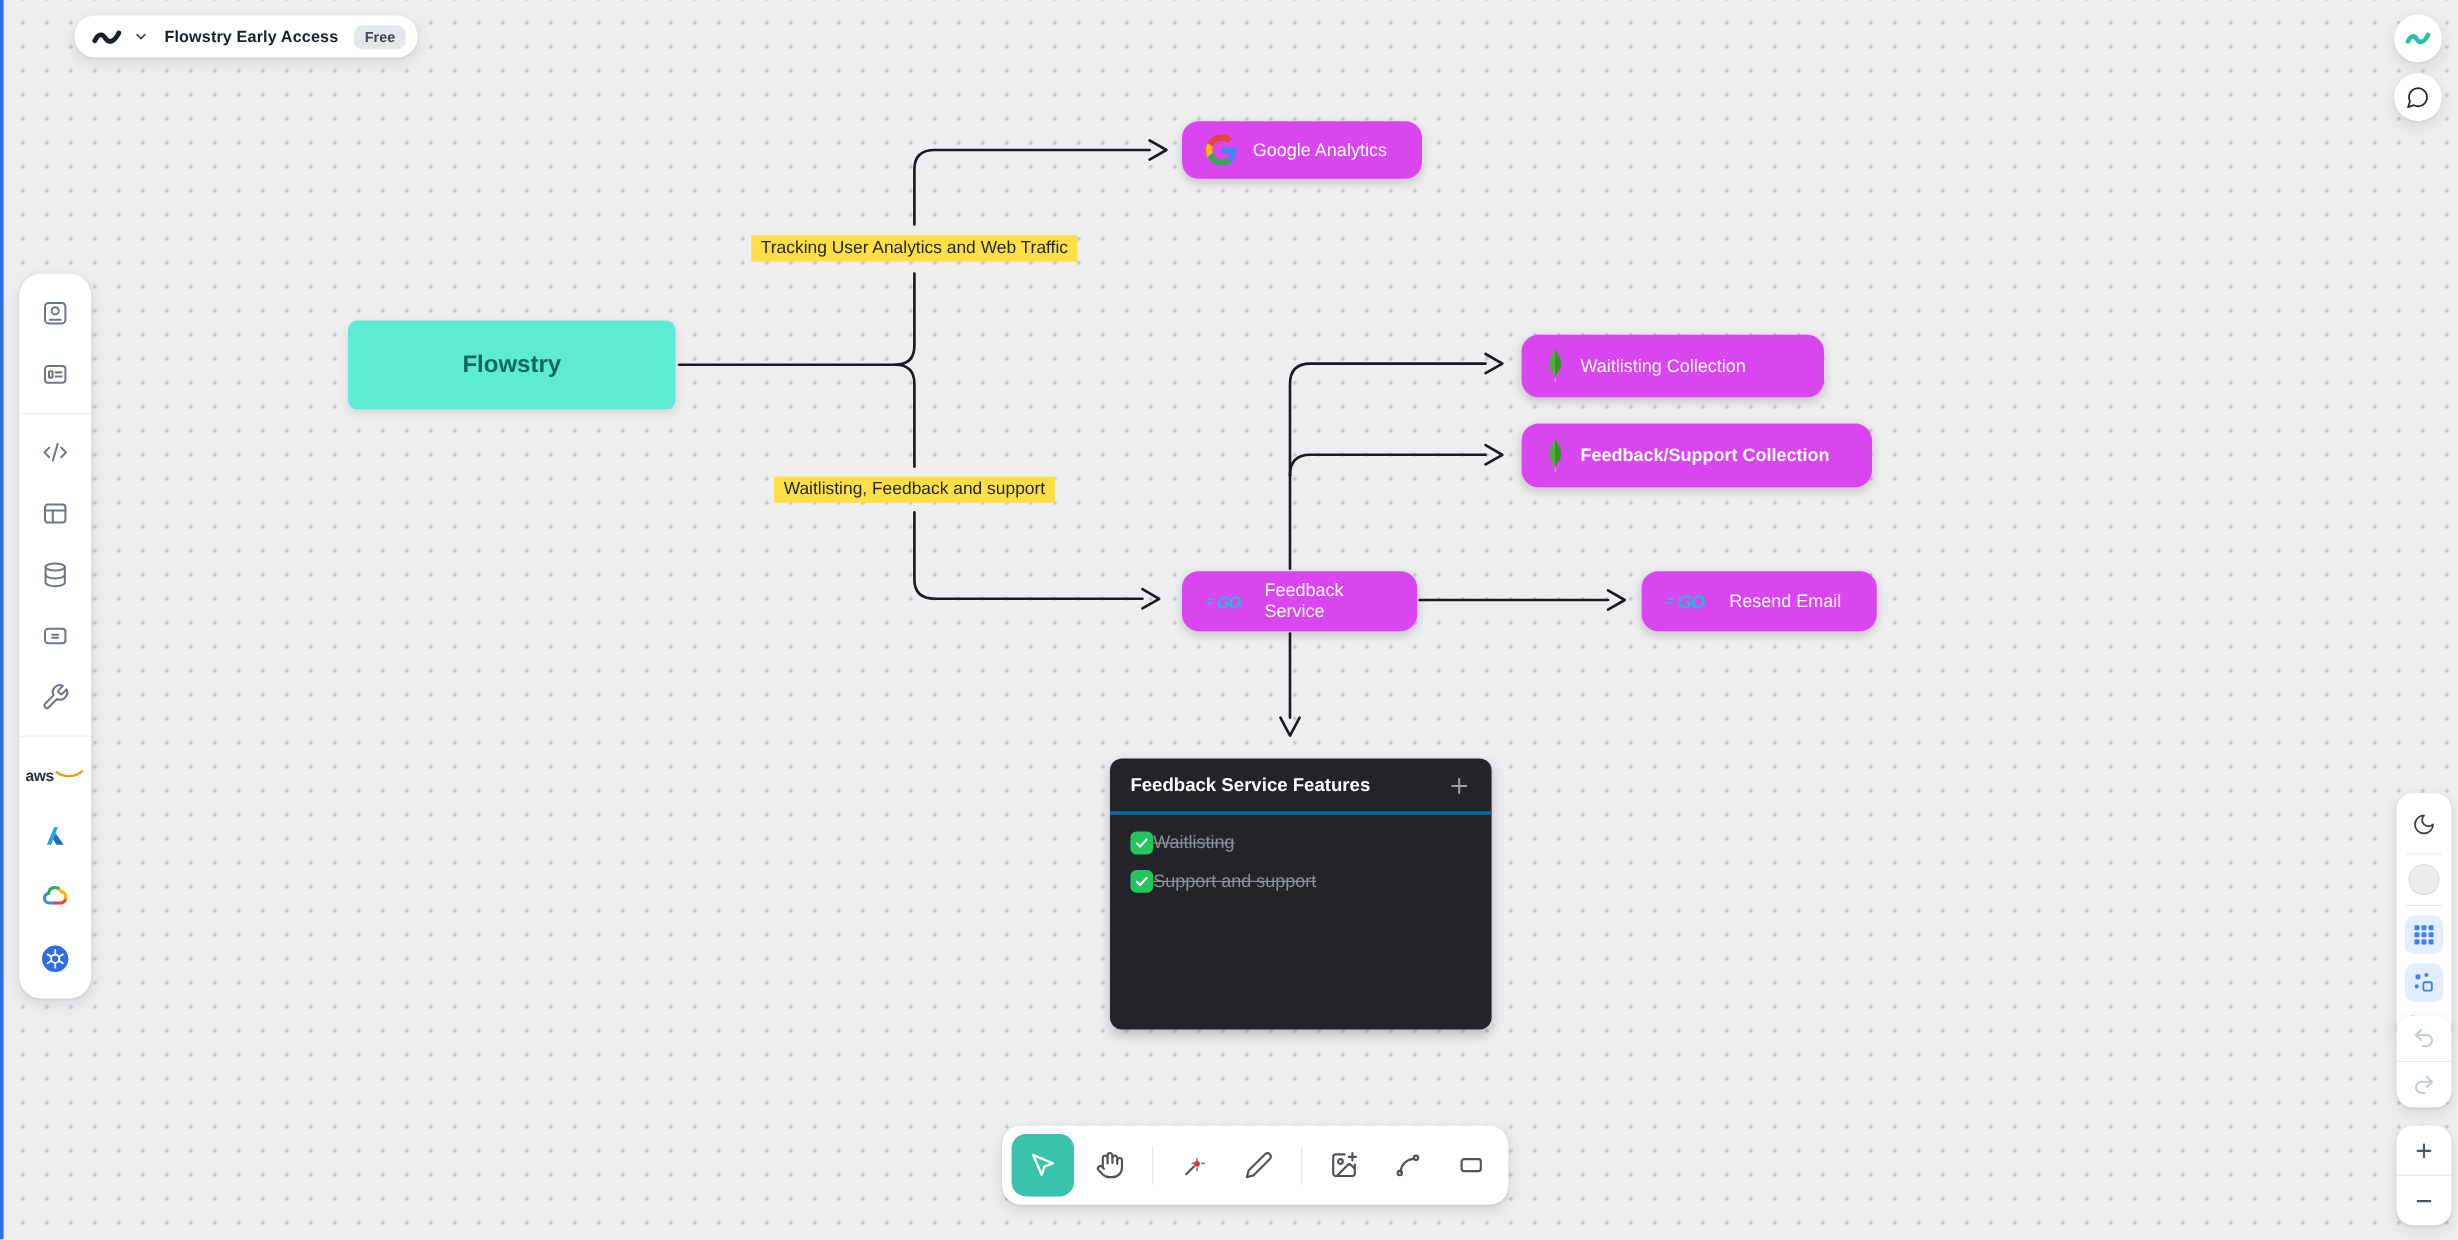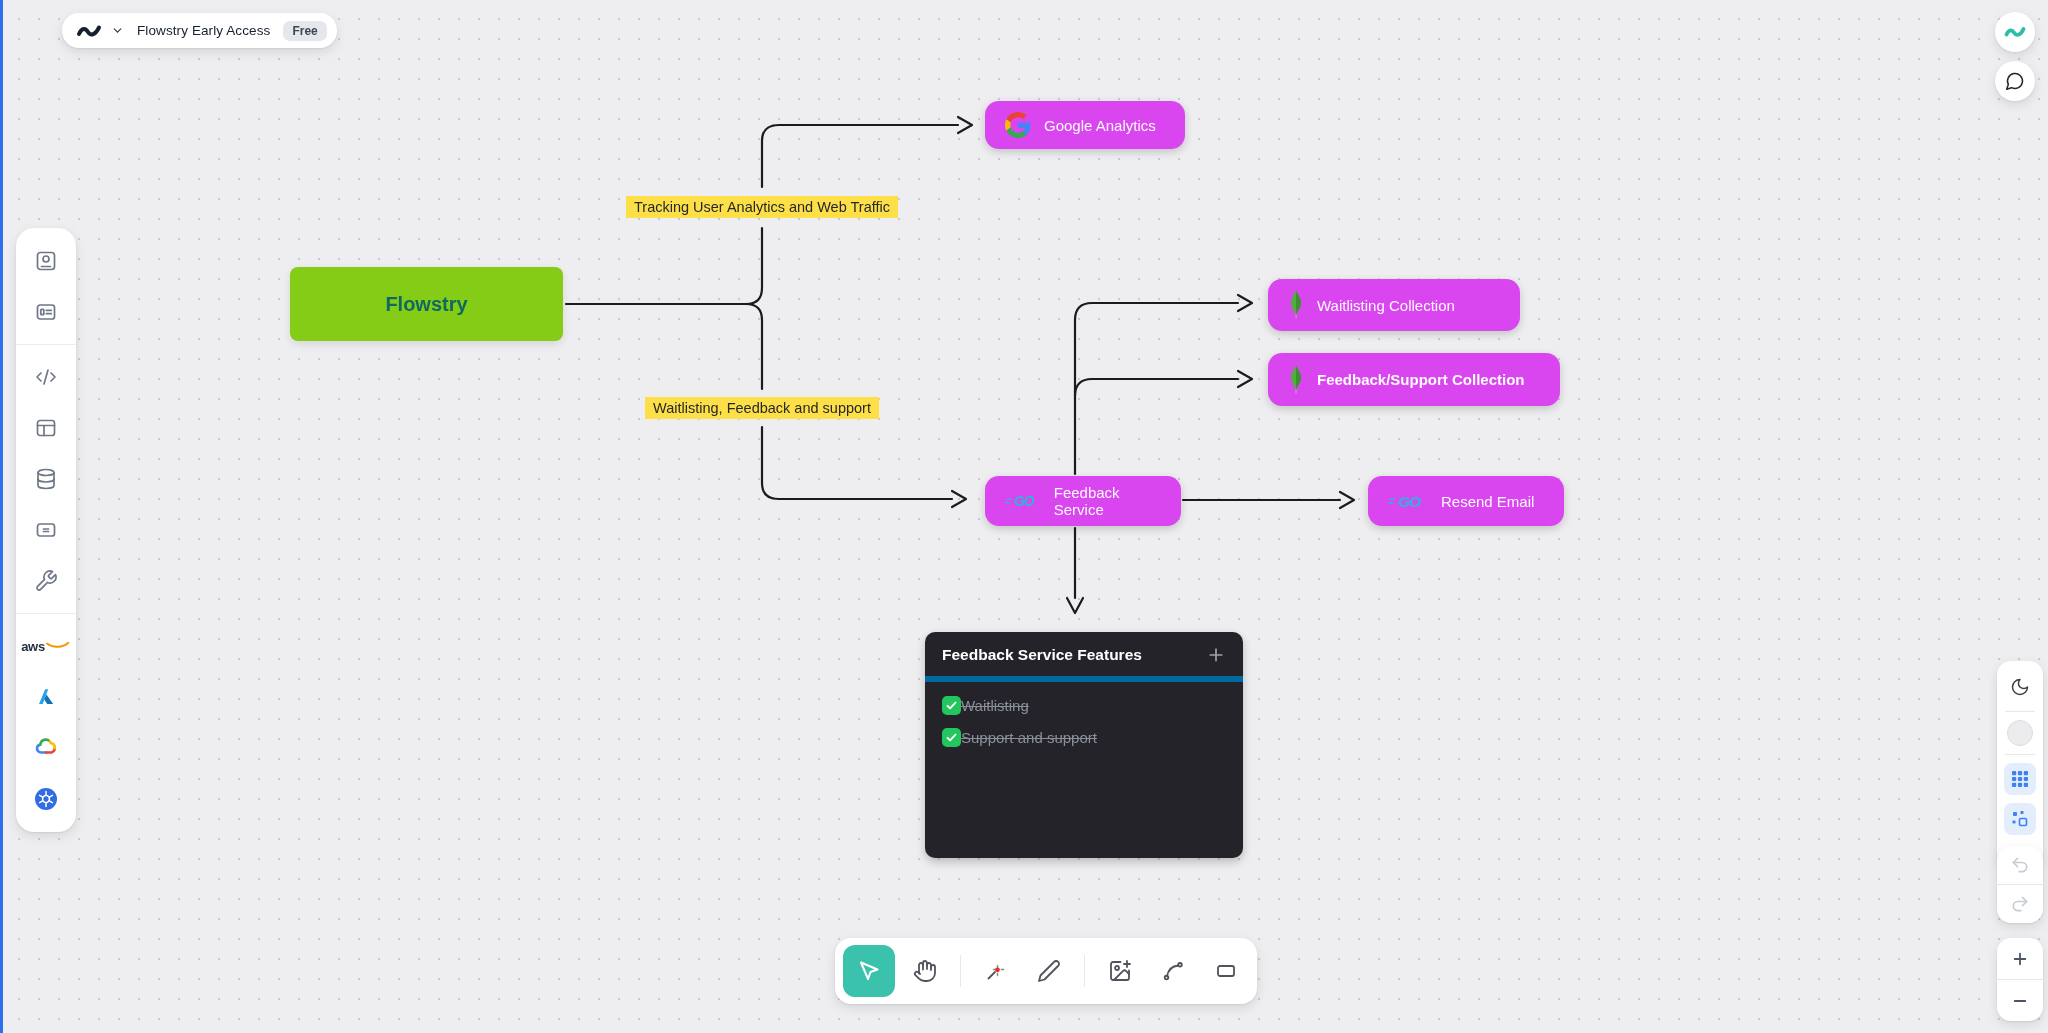--- a/index.html
+++ b/index.html
@@ -16,40 +16,40 @@
   .edge-guide { position:absolute; left:0; top:0; width:3px; height:100%;
     background:#2f6fed; z-index:30; }
 
   .shadowed { box-shadow: 0 1px 2px rgba(16,24,40,.08), 0 4px 12px rgba(16,24,40,.10); }
 
   
   .header-pill { position:absolute; left:62px; top:13px; height:35px; z-index:20;
     background:#fff; border-radius:17px; display:flex; align-items:center;
     padding:0 10px 0 14px; gap:9px; }
   .logo-swoosh { display:flex; align-items:center; }
-  .hdr-title { font-size:13.5px; font-weight:400; color:#16202e; letter-spacing:.1px; padding:0 4px; }
+  .hdr-title { font-size:13.5px; font-weight:700; color:#16202e; letter-spacing:.1px; padding:0 4px; }
   .free-badge { background:#e4e7ec; color:#3f4654; font-size:12px; font-weight:600;
     padding:4px 9px; border-radius:7px; line-height:1; }
 
   
   .left-rail { position:absolute; left:16px; top:228px; width:60px; z-index:20;
     background:#fff; border-radius:18px; display:flex; flex-direction:column;
     align-items:center; padding:14px 0; gap:13px; }
   .rail-btn { width:38px; height:38px; display:flex; align-items:center;
     justify-content:center; border-radius:9px; cursor:pointer; }
   .rail-div { width:100%; height:1px; background:#ebedf0; }
   .aws-wrap { display:flex; flex-direction:row; align-items:center; line-height:1; }
   .aws-text { font-size:13px; font-weight:700; color:#252f3e; letter-spacing:-.3px; }
 
   
   .node-dark { position:absolute; background:#d946ef; border-radius:14px;
     display:flex; align-items:center; gap:13px; padding:0 20px; color:#fafafa;
     font-size:15px; font-weight:500; box-shadow:0 3px 8px rgba(0,0,0,.18); z-index:10; }
   .node-flowstry { position:absolute; left:290px; top:267px; width:273px; height:74px;
-    background:#84cc16; border-radius:8px; display:flex; align-items:center;
+    background:#5eead4; border-radius:8px; display:flex; align-items:center;
     justify-content:center; font-size:20px; font-weight:700; color:#0e6a60;
     box-shadow:0 3px 8px rgba(0,0,0,.10); z-index:10; }
   #node-ga   { left:985px;  top:101px; width:200px; height:48px; }
   #node-wc   { left:1268px; top:279px; width:252px; height:52px; }
   #node-fsc  { left:1268px; top:353px; width:292px; height:53px;font-weight:bold; }
   #node-fs   { left:985px;  top:476px; width:196px; height:50px; }
   #node-re   { left:1368px; top:476px; width:196px; height:50px; }
 
   .edge-label { position:absolute; transform:translate(-50%,-50%);
     background:#fde047; padding:3px 8px; font-size:14.5px; color:#27272a;
@@ -57,21 +57,21 @@
 
   svg.edges { position:absolute; inset:0; z-index:5; pointer-events:none; }
   svg.edges path { stroke:#1b1b1f; stroke-width:2.2; fill:none;
     stroke-linecap:round; stroke-linejoin:round; }
 
   
   .todo-panel { position:absolute; left:925px; top:632px; width:318px; height:226px;
     background:#232329; border-radius:10px; z-index:10;
     box-shadow:0 4px 10px rgba(0,0,0,.22); display:flex; flex-direction:column; }
   .todo-head { display:flex; align-items:center; justify-content:space-between;
-    padding:13px 17px 11px; border-bottom:6px solid #0369a1; }
+    padding:13px 17px 11px; border-bottom:3px solid #0369a1; }
   .todo-title { color:#fff; font-size:15.5px; font-weight:700; }
   .todo-add { cursor:pointer; display:flex; }
   .todo-body { padding:14px 17px; display:flex; flex-direction:column; gap:13px; }
   .todo-item { display:flex; align-items:center; cursor:pointer; }
   .todo-check { width:19px; height:19px; border-radius:5px; background:#22c55e;
     display:flex; align-items:center; justify-content:center; flex:0 0 auto; }
   .todo-text { font-size:15px; color:#8b8f99; text-decoration:line-through;
     text-decoration-color:#8b8f99; }
 
   

